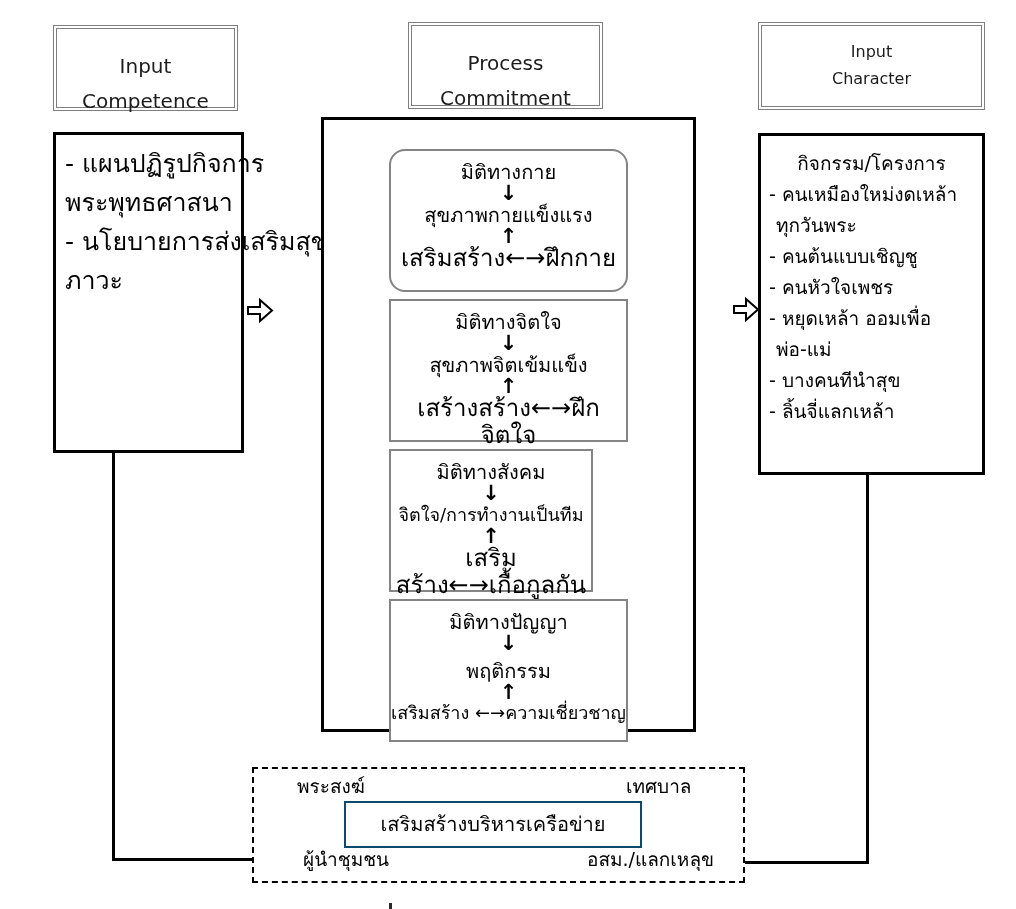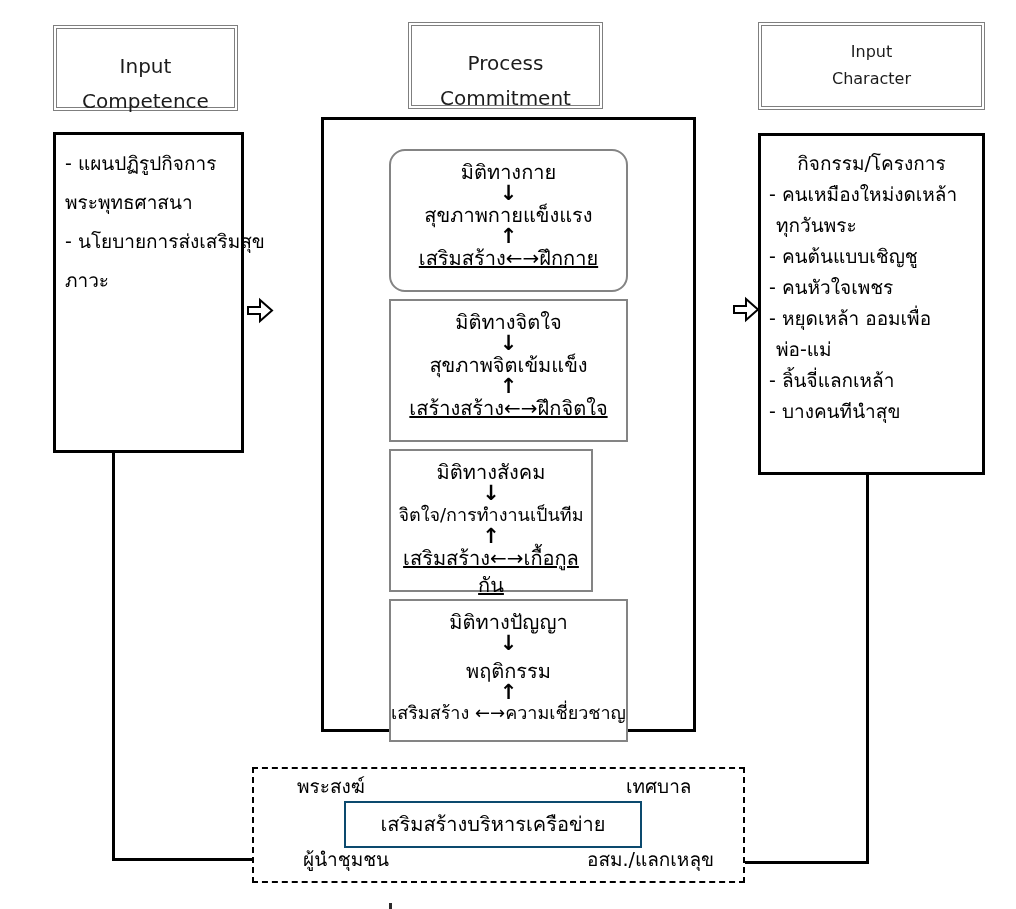--- a/index.html
+++ b/index.html
@@ -7,31 +7,31 @@
     position:relative;width:1016px;height:909px;background:#ffffff;
     font-family:"DejaVu Sans","Liberation Sans",sans-serif;color:#000;
     overflow:hidden;
   }
   .box{position:absolute;background:#fff;box-sizing:border-box;}
   .hdr{border:4px double #7f7f7f;text-align:center;}
   .hdr .l{display:block;}
   .hdr-big{font-size:20px;line-height:35px;padding-top:20px;color:#1c1c1c;}
   .hdr-small{font-size:16px;line-height:27px;padding-top:12px;color:#1c1c1c;}
   .thick{border:3px solid #000;}
-  .input-content{padding:9px 6px 4px 9px;font-size:19px;line-height:39px;white-space:nowrap;}
+  .input-content{padding:9px 6px 4px 9px;font-size:25px;line-height:39px;white-space:nowrap;}
   .container{border:3px solid #000;}
   .pbox{
     border:2px solid #848484;z-index:2;display:flex;flex-direction:column;
     align-items:center;padding-top:8px;text-align:center;
   }
   .pb-title{font-size:20px;line-height:26px;}
   .pb-arrow{font-size:21px;font-weight:700;line-height:19px;margin:-1px 0;}
   .pb-mid{font-size:20px;line-height:26px;}
   .pb-mid-sm{font-size:18px;line-height:26px;}
-  .pb-bottom{font-size:20px;line-height:27px;text-decoration:underline;}
+  .pb-bottom{font-size:24px;line-height:27px;}
   .pb-bottom-sm{font-size:18px;line-height:24px;}
   .output-content{padding:12px 2px 0 6px;font-size:19px;line-height:31px;white-space:nowrap;}
   .out-title{text-align:center;padding-right:4px;}
   .out-line{padding-left:2px;}
   .out-cont{padding-left:9px;}
   .connector{position:absolute;background:#000;}
   .dashed{border:2px dashed #000;}
   .netbox{border:2px solid #0c4a6e;text-align:center;font-size:20px;line-height:43px;}
   .netlabel{position:absolute;font-size:19px;line-height:24px;white-space:nowrap;}
   .flow-arrow{position:absolute;width:28px;height:27px;}
@@ -99,22 +99,22 @@
   </div>
 
   <div class="box thick output-content" style="left:758px;top:133px;width:227px;height:342px;">
     <div class="out-title">กิจกรรม/โครงการ</div>
     <div class="out-line">- คนเหมืองใหม่งดเหล้า</div>
     <div class="out-cont">ทุกวันพระ</div>
     <div class="out-line">- คนต้นแบบเชิญชู</div>
     <div class="out-line">- คนหัวใจเพชร</div>
     <div class="out-line">- หยุดเหล้า ออมเพื่อ</div>
     <div class="out-cont">พ่อ-แม่</div>
+    <div class="out-line">- บางคนทีนำสุข</div>
     <div class="out-line">- ลิ้นจี่แลกเหล้า</div>
-    <div class="out-line">- บางคนทีนำสุข</div>
   </div>
 
   <svg class="flow-arrow" style="left:246px;top:297px;" viewBox="0 0 28 27">
     <polygon points="2,10 14,10 14,3 26,13.5 14,24 14,17 2,17" fill="#ffffff" stroke="#000000" stroke-width="2" stroke-linejoin="miter"></polygon>
   </svg>
   <svg class="flow-arrow" style="left:732px;top:296px;" viewBox="0 0 28 27">
     <polygon points="2,10 14,10 14,3 26,13.5 14,24 14,17 2,17" fill="#ffffff" stroke="#000000" stroke-width="2" stroke-linejoin="miter"></polygon>
   </svg>
 
   <div class="connector" style="left:112px;top:453px;width:3px;height:408px;"></div>

